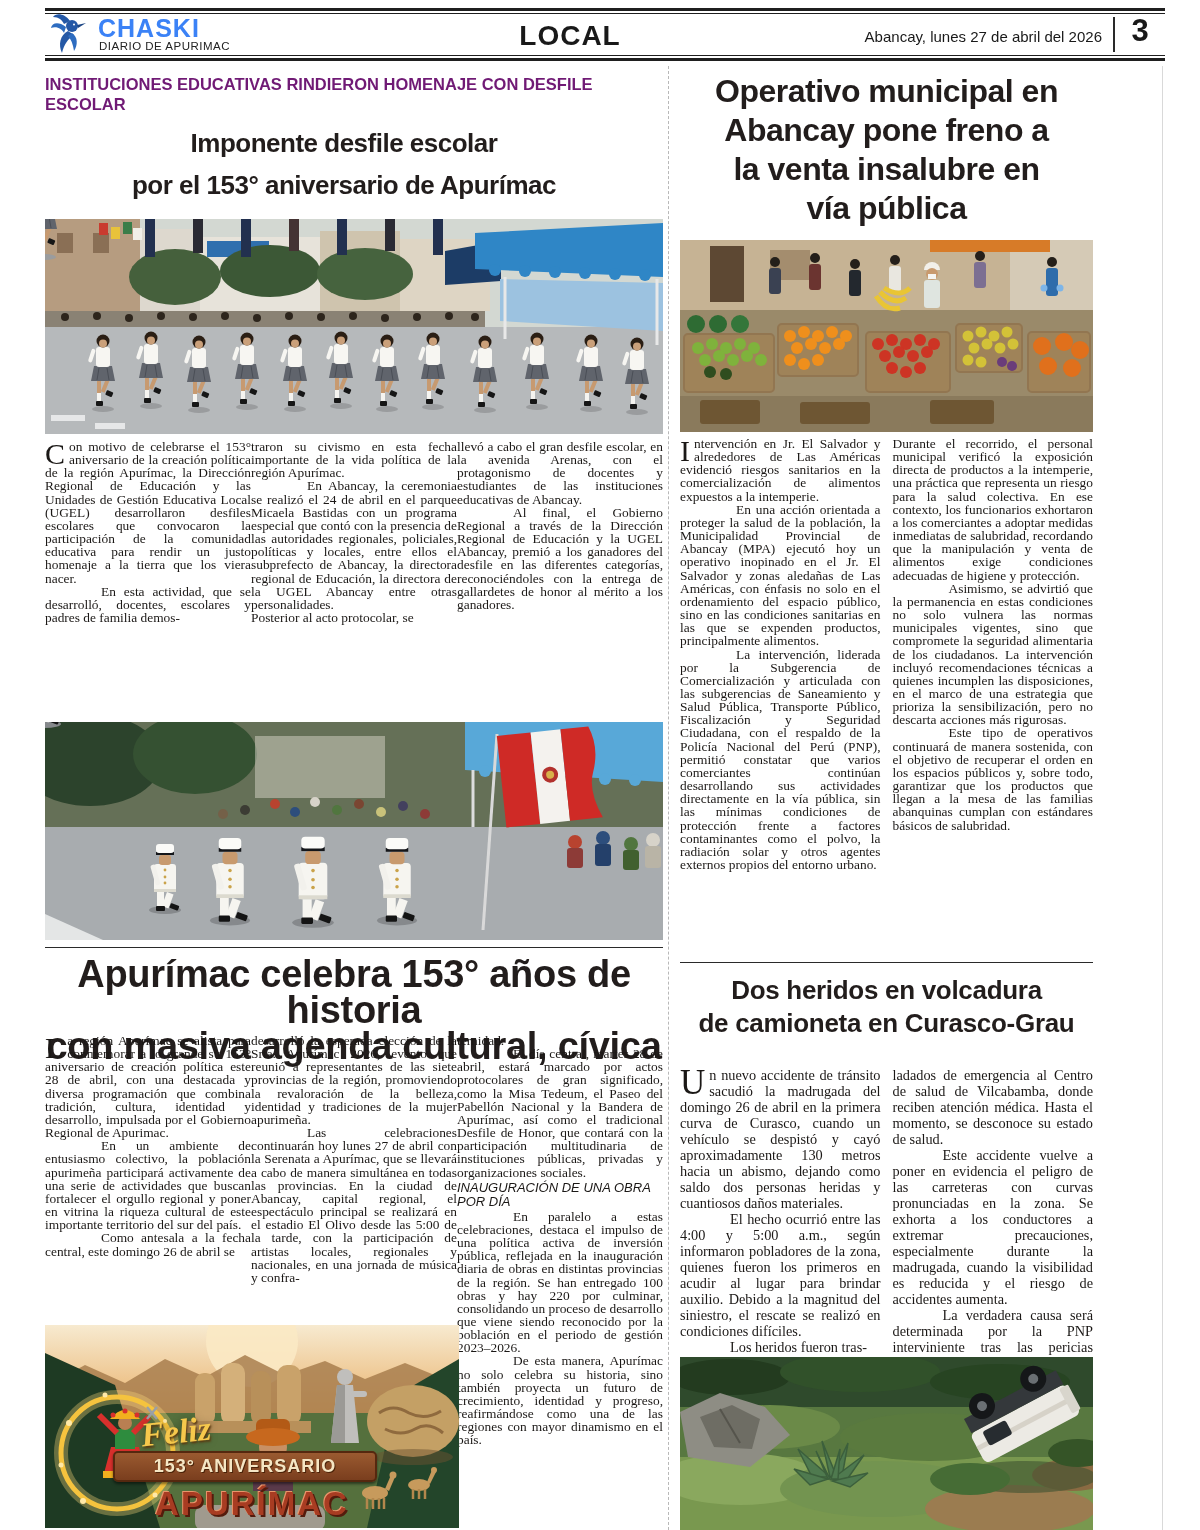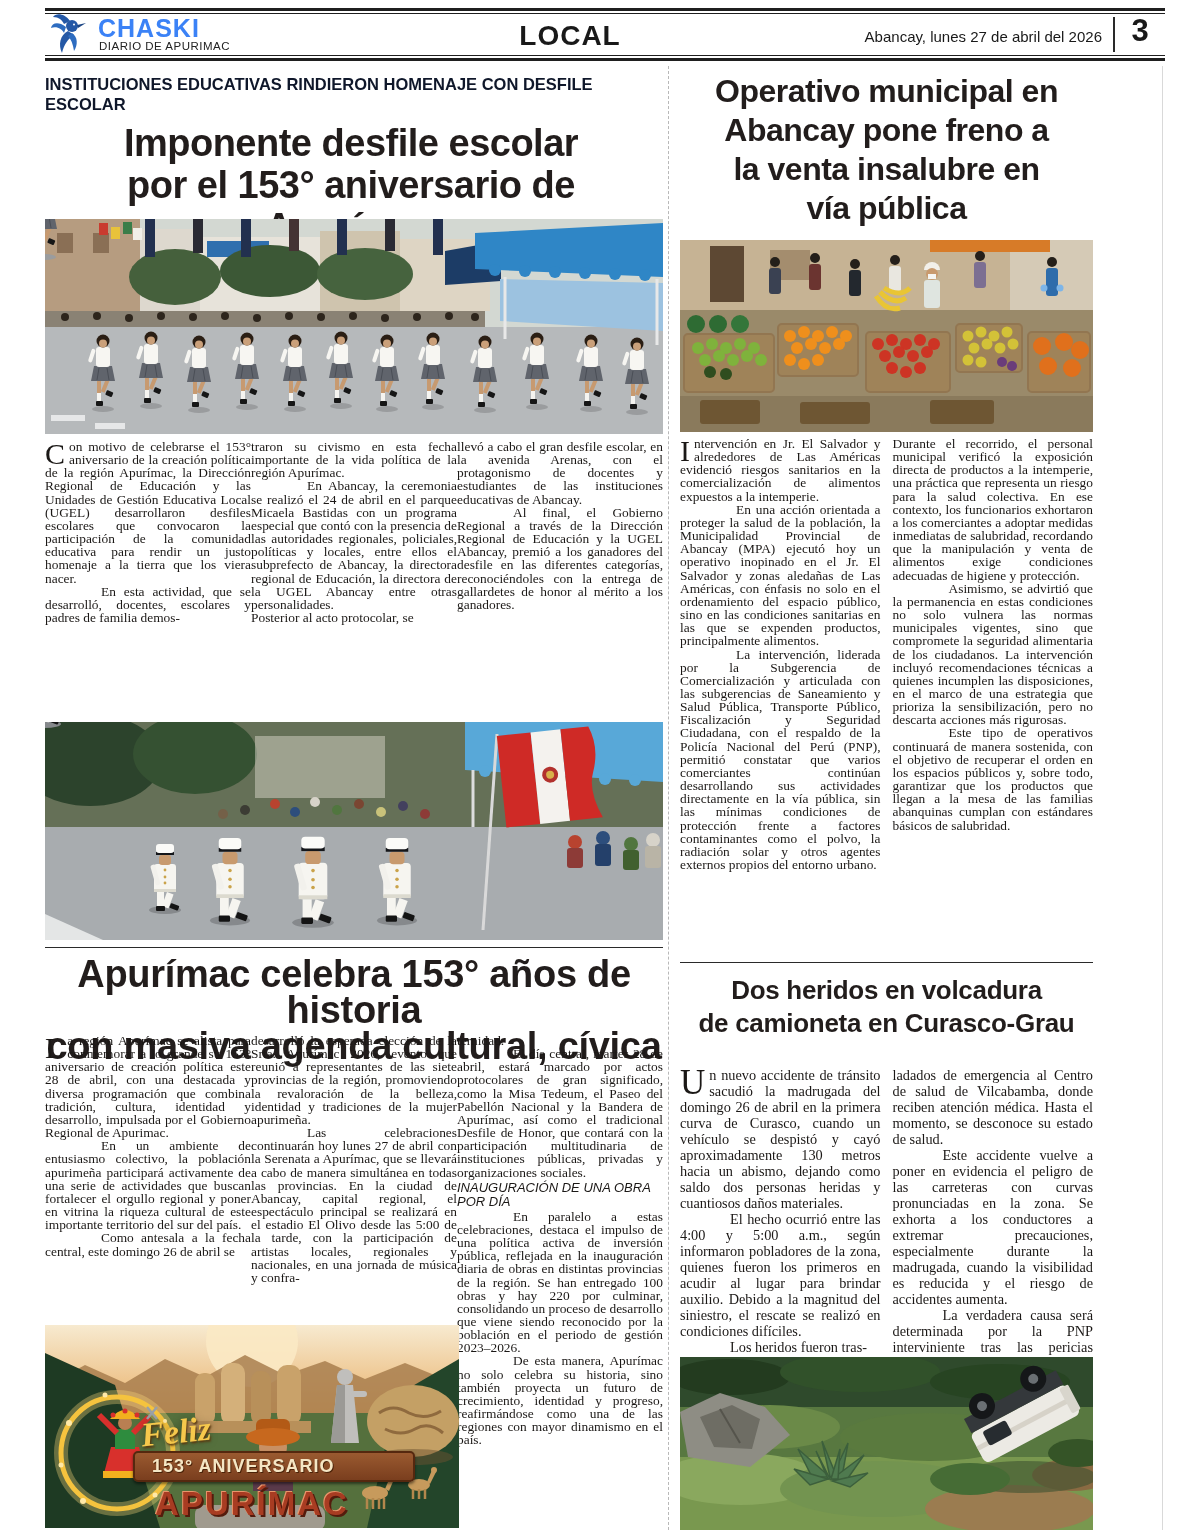--- a/index.html
+++ b/index.html
@@ -14,31 +14,31 @@
   .cols{display:flex;overflow:hidden;}
   .col{flex:1;min-width:0;}
   .bodyA{font-size:13.4px;line-height:13.15px;}
   .bodyB{font-size:14.3px;line-height:16px;margin-top:21px;}
   .bodyB p.ind{text-indent:50px;}
   .drop::first-letter{float:left;font-size:30px;line-height:23px;padding:2px 4px 0 0;}
   .bodyB .drop::first-letter{font-size:35px;line-height:27px;padding:2px 4px 0 0;}
   .subhead{font-family:"Liberation Sans",sans-serif;font-style:italic;font-size:13px;
            line-height:14.5px;text-align:left;padding-top:2px;}
   .kicker{font-family:"Liberation Sans",sans-serif;font-weight:bold;font-size:16.5px;
-          line-height:1.22;color:#0f172a;}
+          line-height:1.22;color:#701a75;}
   .photo{overflow:hidden;}
   .photo svg{display:block;}
   .promo-text{position:absolute;font-weight:bold;}
   .promo-feliz{left:96px;top:88px;font-family:"Liberation Serif",serif;font-style:italic;
     font-size:34px;color:#f6c84c;text-shadow:1px 2px 2px #5a3a10,0 0 8px rgba(0,0,0,.35);
     transform:rotate(-6deg);}
-  .promo-sign{left:88px;top:126px;width:244px;
+  .promo-sign{left:68px;top:126px;width:244px;text-align:center;
     background:linear-gradient(#9a5a30,#7a3e1e);border:2px solid #55280f;border-radius:5px;
     box-shadow:0 2px 3px rgba(0,0,0,.5);color:#f5e6c4;font-family:"Liberation Sans",sans-serif;
-    font-size:18px;padding:3px 17px;letter-spacing:1px;text-shadow:1px 1px 0 #4a2208;}
+    font-size:18px;padding:3px 8px;letter-spacing:1px;text-shadow:1px 1px 0 #4a2208;}
   .promo-region{left:0;top:160px;width:100%;text-align:center;
     font-family:"Liberation Sans",sans-serif;font-size:33px;letter-spacing:2px;color:#a83c22;
     text-shadow:2px 2px 0 #541b0c,-1px -1px 0 #e8946a;}
 </style>
 </head>
 <body>
 
 <div id="page">
 
   <div class="abs" style="left:45px;top:8px;width:1120px;height:3px;background:#1f1f1f;"></div>
@@ -65,21 +65,21 @@
   <div class="abs sans" style="left:1116px;top:13px;width:48px;text-align:center;font-size:31px;font-weight:bold;color:#191919;">3</div>
 
   <div class="abs" style="left:45px;top:55px;width:1120px;height:1px;background:#1f1f1f;"></div>
   <div class="abs" style="left:45px;top:58px;width:1120px;height:3px;background:#1f1f1f;"></div>
 
   <div class="abs" style="left:668px;top:66px;height:1464px;border-left:1px dashed #b8b8b8;"></div>
   <div class="abs" style="left:1162px;top:66px;height:1464px;border-left:1px solid #d9d9d9;"></div>
 
   <div class="abs kicker" style="left:45px;top:74px;width:570px;text-transform:uppercase;">INSTITUCIONES EDUCATIVAS RINDIERON HOMENAJE CON DESFILE ESCOLAR</div>
 
-  <div class="abs hl" style="left:42px;top:122px;width:618px;font-size:38px;line-height:42px;letter-spacing:-0.5px;">
+  <div class="abs hl" style="left:35px;top:122px;width:618px;font-size:26px;line-height:42px;letter-spacing:-0.5px;">
     <div>Imponente desfile escolar</div>
     <div>por el 153° aniversario de Apurímac</div>
   </div>
 
   <div class="abs photo" style="left:45px;top:219px;width:618px;height:215px;">
     <svg width="618" height="215" viewBox="0 0 618 215">
       <rect width="618" height="110" fill="#d3d8d2"></rect>
       <rect x="0" y="0" width="95" height="95" fill="#b69c80"></rect>
       <rect x="12" y="14" width="16" height="20" fill="#8a6f55"></rect>
         <rect x="48" y="14" width="16" height="20" fill="#8a6f55"></rect>

